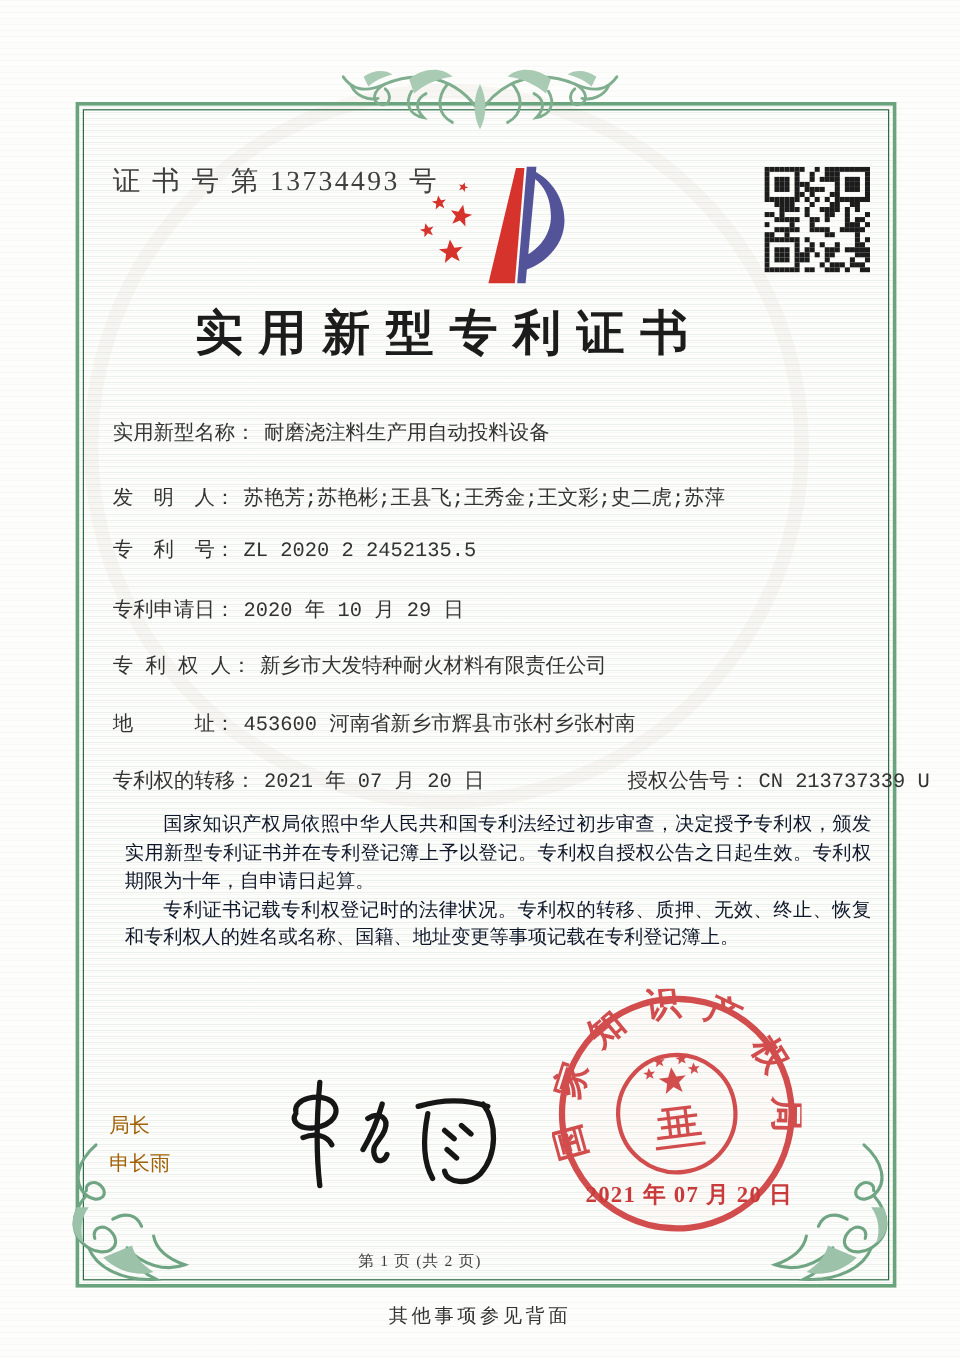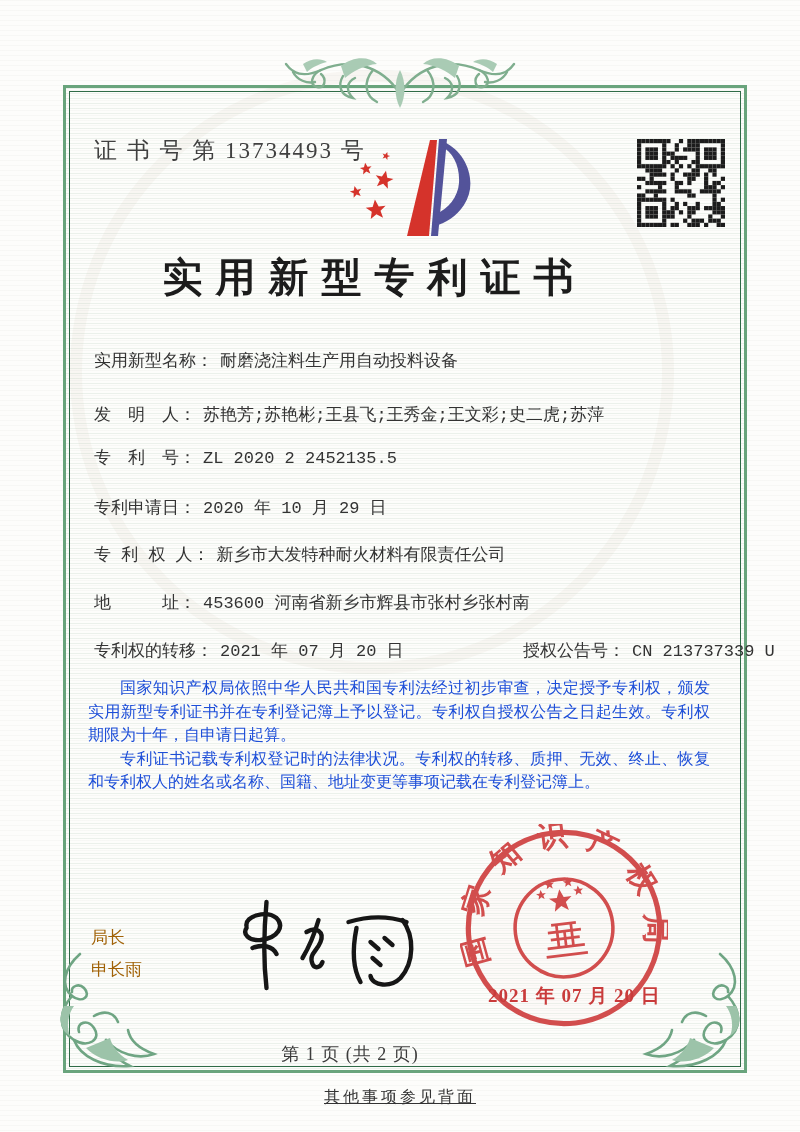--- a/index.html
+++ b/index.html
@@ -25,30 +25,30 @@
   .cert-no{position:absolute;left:94px;top:135px;font-size:23px;letter-spacing:2px;color:#404040;}
   .logo{position:absolute;left:332px;top:136px;width:140px;height:104px;}
   .qr{position:absolute;left:637px;top:139px;width:88px;height:88px;}
   .title{
     position:absolute;left:0;top:250px;width:736px;text-align:center;
     font-size:40px;font-weight:bold;letter-spacing:13px;text-indent:13px;color:#1c1c1c;
   }
   .field-row{position:absolute;left:94px;font-size:17px;color:#333;white-space:nowrap;font-family:Liberation Mono, monospace;}
   .field-row .val{margin-left:7px;}
   .grant-right{position:absolute;left:396px;top:0;margin-left:33px;}
-  .paras{position:absolute;left:88px;top:676px;width:622px;font-size:16px;line-height:23.5px;
-    text-align:justify;color:#1d4ed8;}
+  .paras{position:absolute;left:104px;top:676px;width:622px;font-size:16px;line-height:23.5px;
+    text-align:justify;color:#0f172a;}
   .paras p{margin:0;text-indent:2em;}
   .signer{position:absolute;left:91px;top:922px;font-size:17px;line-height:32px;color:#a16207;}
   .signature{position:absolute;left:218px;top:896px;width:215px;height:100px;}
   .seal{position:absolute;left:460px;top:824px;width:208px;height:208px;opacity:0.93;}
   .seal-date{position:absolute;left:488px;top:983px;font-size:19px;font-weight:bold;
     color:#c93b3b;letter-spacing:1px;white-space:nowrap;}
-  .pagination{position:absolute;left:0;top:1042px;width:700px;text-align:center;font-size:18px;color:#3c3c3c;letter-spacing:1px;}
-  .back-note{position:absolute;left:0;top:1087px;width:800px;text-align:center;font-size:16px;color:#333;letter-spacing:3px;text-decoration:underline;}
+  .pagination{position:absolute;left:0;top:1042px;width:700px;text-align:center;font-size:13px;color:#3c3c3c;letter-spacing:1px;}
+  .back-note{position:absolute;left:0;top:1087px;width:800px;text-align:center;font-size:16px;color:#333;letter-spacing:3px;}
   .ornament-top{position:absolute;left:283px;top:44px;width:234px;height:74px;}
   .corner{position:absolute;width:112px;height:124px;bottom:56px;}
   .corner.left{left:50px;}
   .corner.right{right:50px;transform:scaleX(-1);}
 </style>
 </head>
 <body>
 
 <div class="watermark"></div>
 

